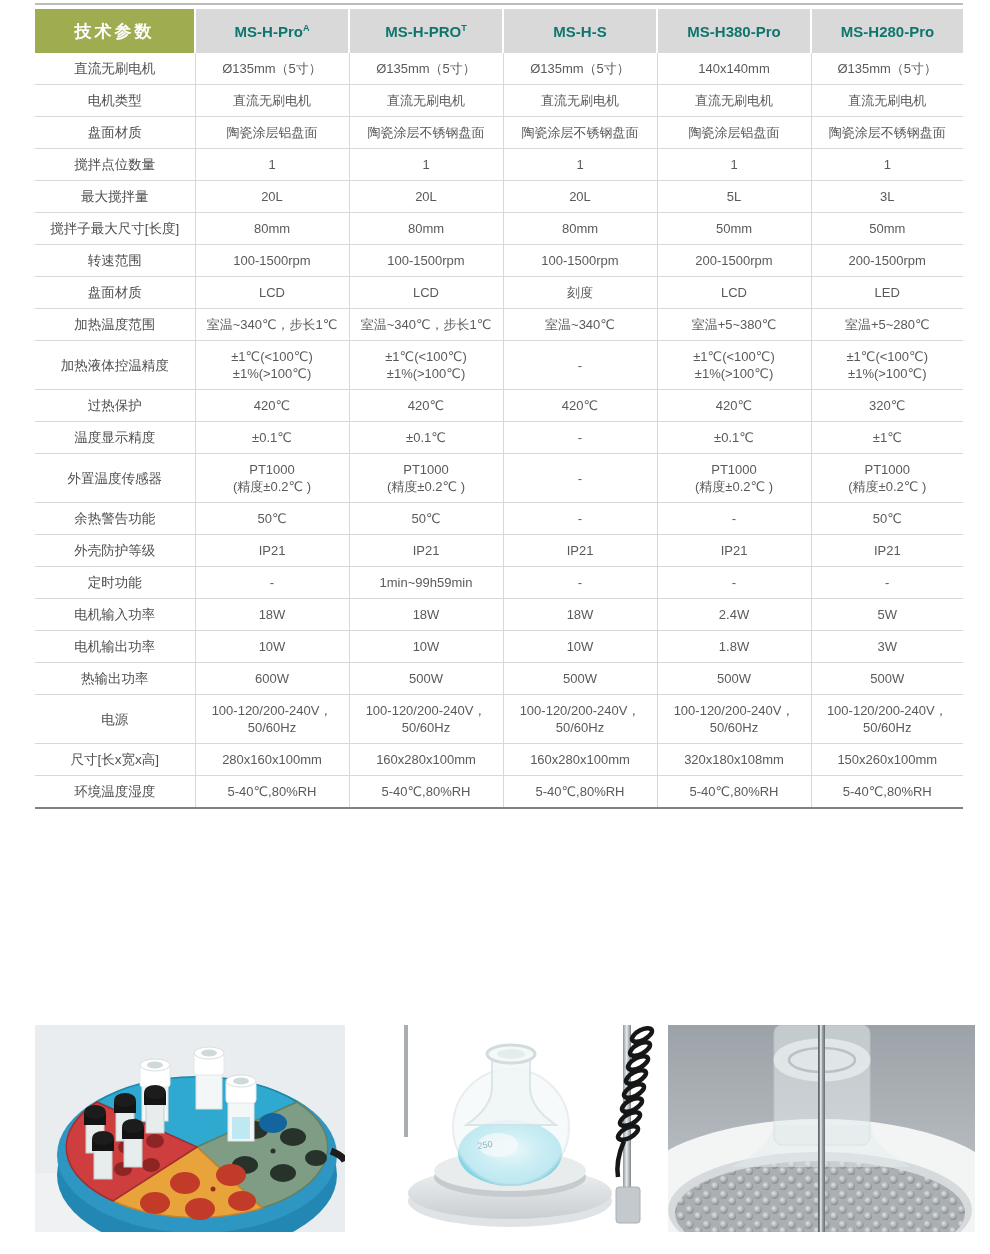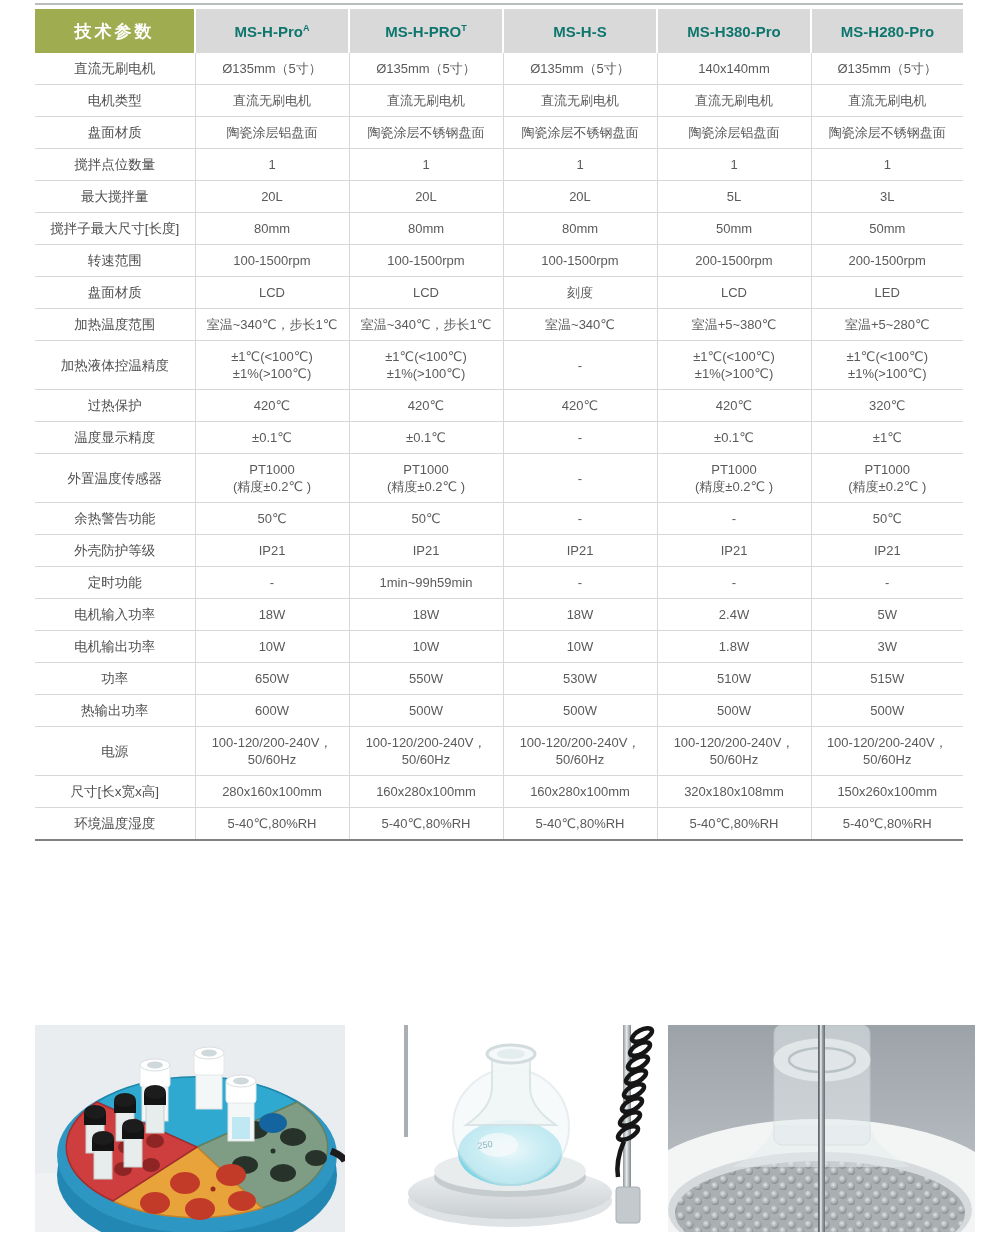--- a/index.html
+++ b/index.html
@@ -212,28 +212,20 @@
             <td>2.4W</td>
             <td>5W</td>
           </tr>
           <tr>
             <th class="row-label">电机输出功率</th>
             <td>10W</td>
             <td>10W</td>
             <td>10W</td>
             <td>1.8W</td>
             <td>3W</td>
-          </tr>
-          <tr>
-            <th class="row-label">功率</th>
-            <td>650W</td>
-            <td>550W</td>
-            <td>530W</td>
-            <td>510W</td>
-            <td>515W</td>
           </tr>
           <tr>
             <th class="row-label">热输出功率</th>
             <td>600W</td>
             <td>500W</td>
             <td>500W</td>
             <td>500W</td>
             <td>500W</td>
           </tr>
           <tr>

